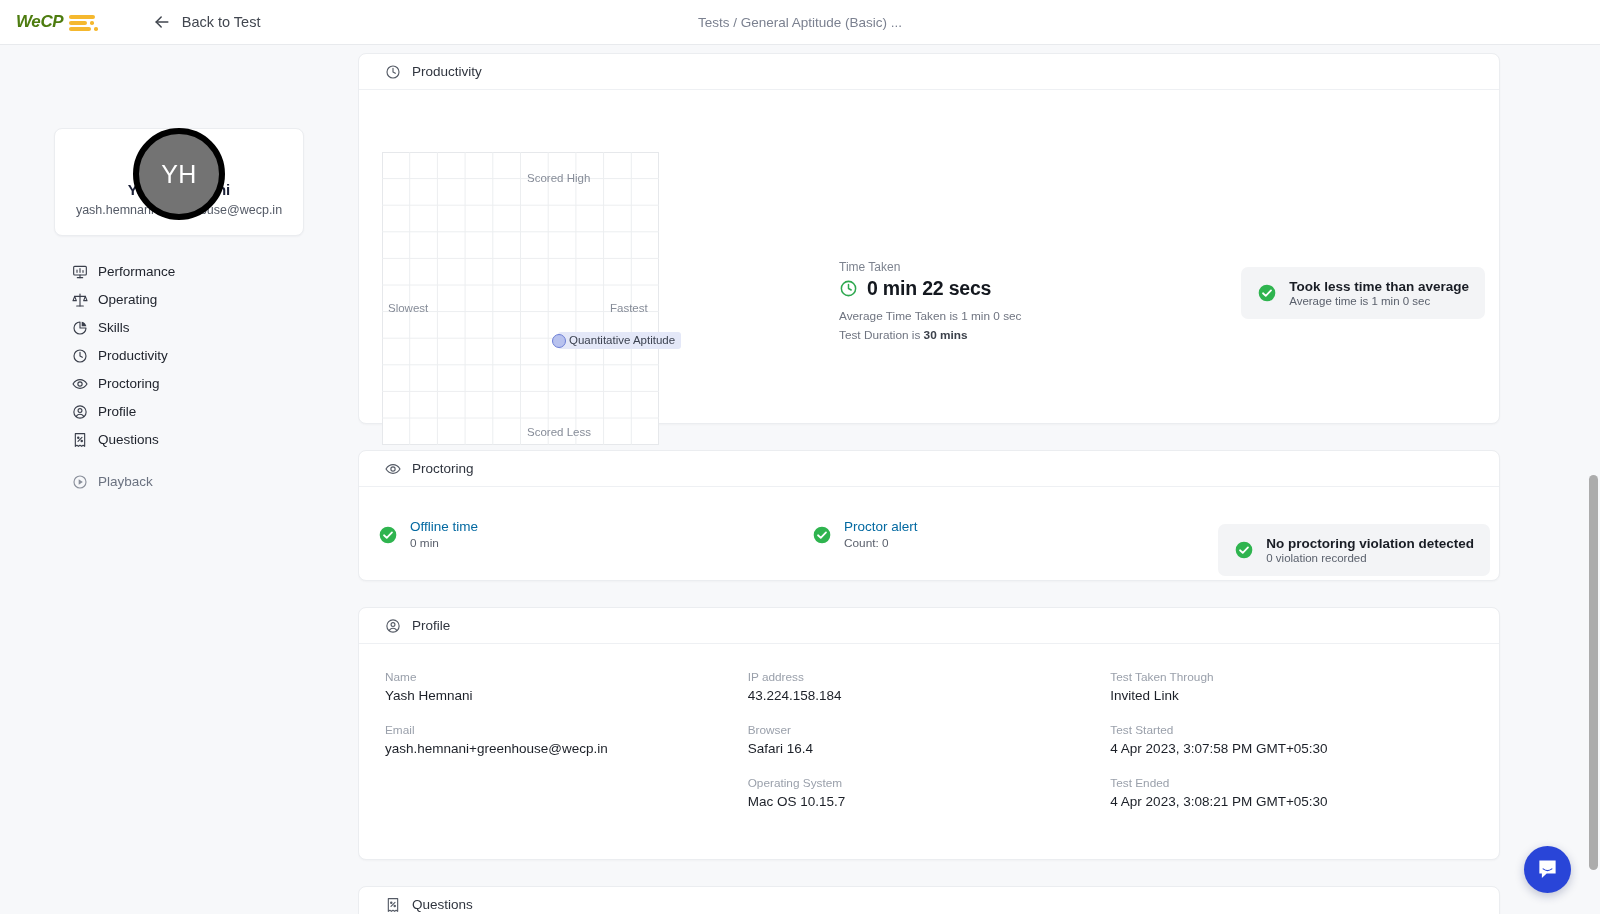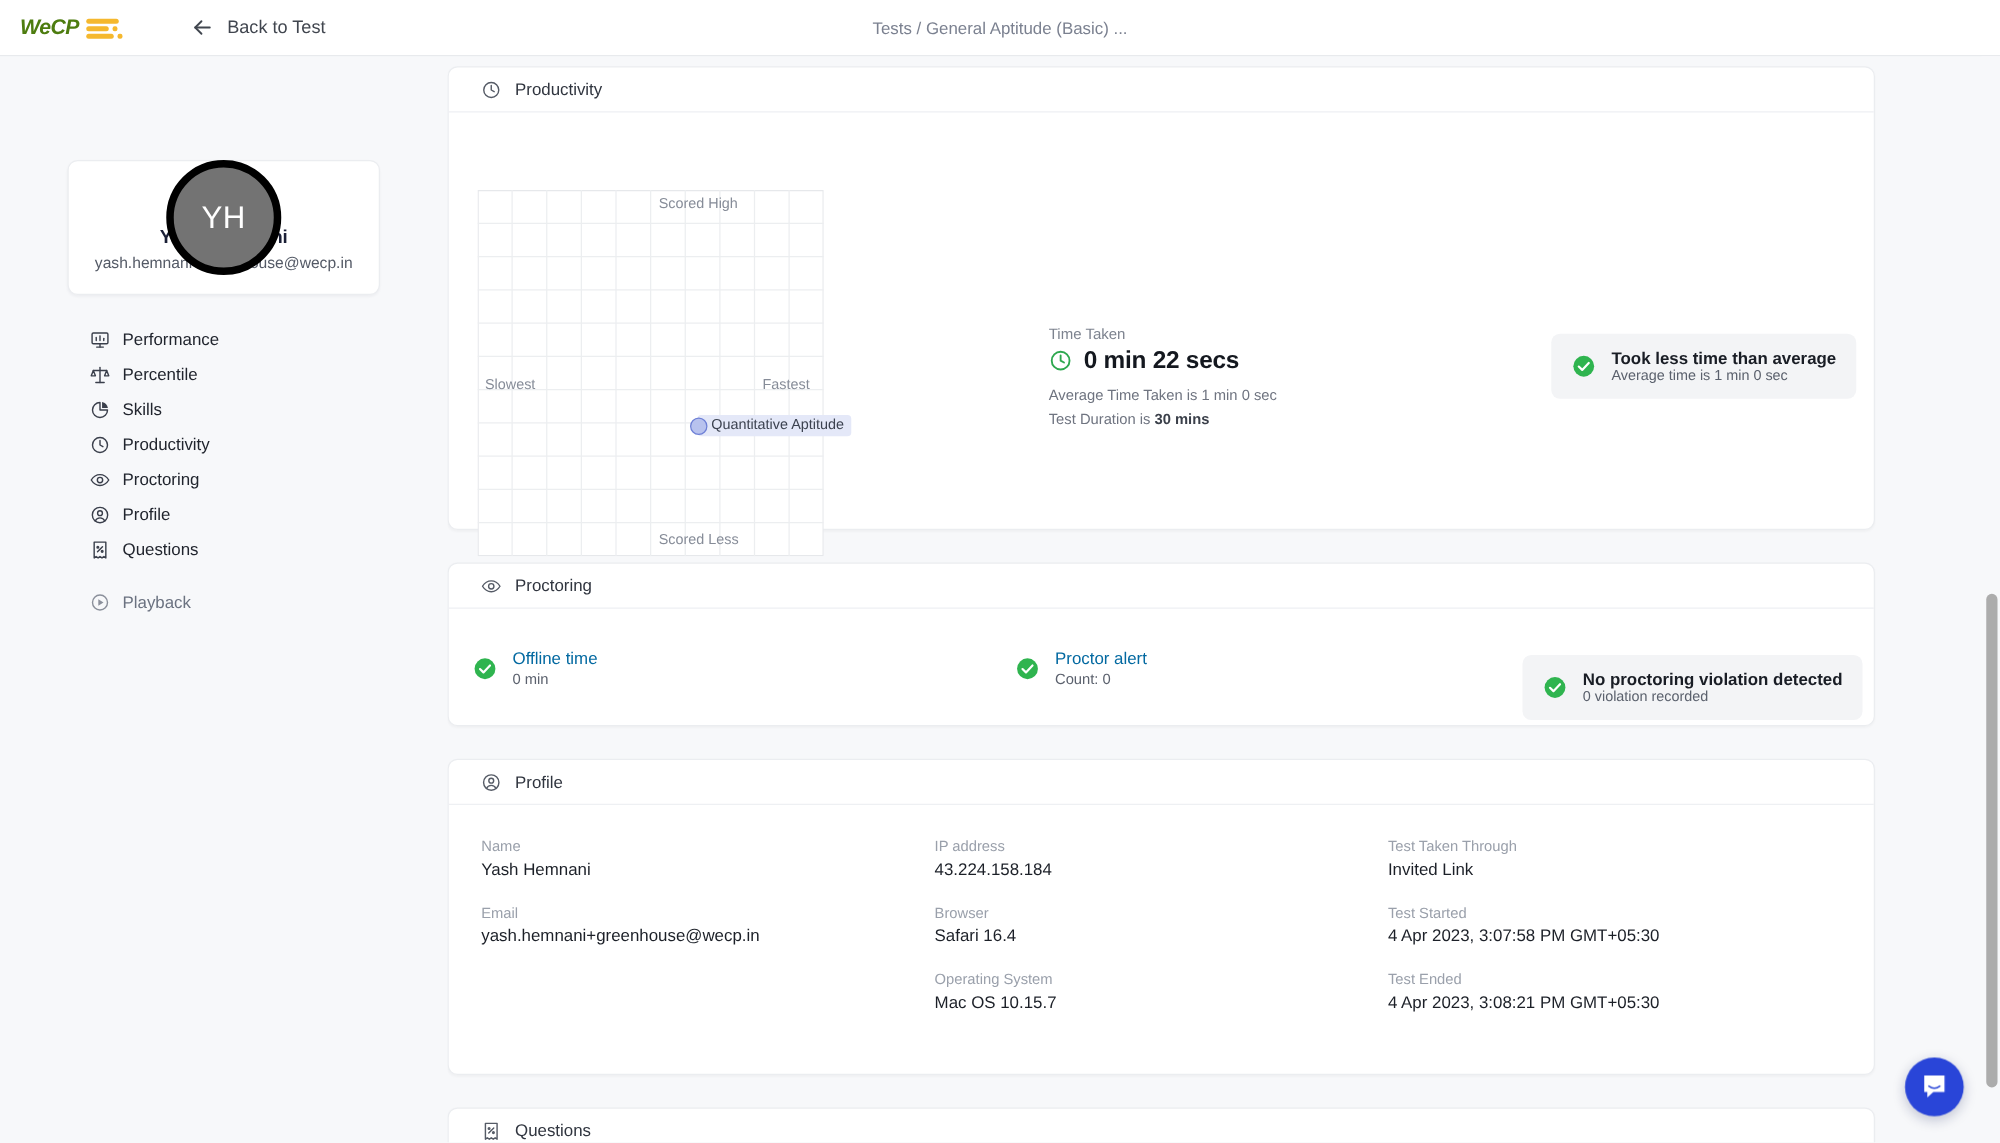--- a/index.html
+++ b/index.html
@@ -90,21 +90,21 @@
   .card-head-title { font-size: 13.5px; color: #30353f; font-weight: 500; }
 
   
   .prod-body { display: flex; padding: 0; height: 333px; position: relative; }
   .chart-box { position: absolute; left: 23px; top: 62px; }
   .chart-grid { position: relative; }
   .chart-grid svg { display: block; }
   .chart-lbl {
     position: absolute; font-size: 11.5px; color: #868c98; white-space: nowrap;
   }
-  .lbl-high { left: 145px; top: 5px; }
+  .lbl-high { left: 145px; top: 20px; }
   .lbl-less { left: 145px; top: 274px; }
   .lbl-slow { left: 6px; top: 150px; }
   .lbl-fast { left: 228px; top: 150px; }
 
   .point-wrap { position: absolute; left: 170px; top: 180px; display: flex; align-items: center; }
   .point-dot {
     width: 14px; height: 14px; border-radius: 50%;
     background: #b8c2ee; border: 1.3px solid #6d7fd6; z-index: 2;
   }
   .point-label {
@@ -224,21 +224,21 @@
       </div>
 
       <div class="nav-item">
         <svg class="nav-icon" viewBox="0 0 24 24" fill="none" stroke="currentColor" stroke-width="1.7" stroke-linecap="round" stroke-linejoin="round">
           <line x1="12" y1="3" x2="12" y2="21"></line>
             <line x1="7" y1="21" x2="17" y2="21"></line>
           <line x1="4" y1="6.5" x2="20" y2="6.5"></line>
           <path d="M4 6.5 L1.5 13 h5 Z"></path>
             <path d="M20 6.5 L17.5 13 h5 Z"></path>
         </svg>
-        <span class="nav-label">Percentile</span>
+        <span class="nav-label">Operating</span>
       </div>
 
       <div class="nav-item">
         <svg class="nav-icon" viewBox="0 0 24 24" fill="none" stroke="currentColor" stroke-width="1.7" stroke-linecap="round" stroke-linejoin="round">
           <path d="M12 3 A9 9 0 1 0 21 12 L12 12 Z"></path>
           <path d="M14.5 2.5 A9 9 0 0 1 21.5 9.5 L14.5 9.5 Z" fill="currentColor" stroke="none"></path>
         </svg>
         <span class="nav-label">Skills</span>
       </div>
 

